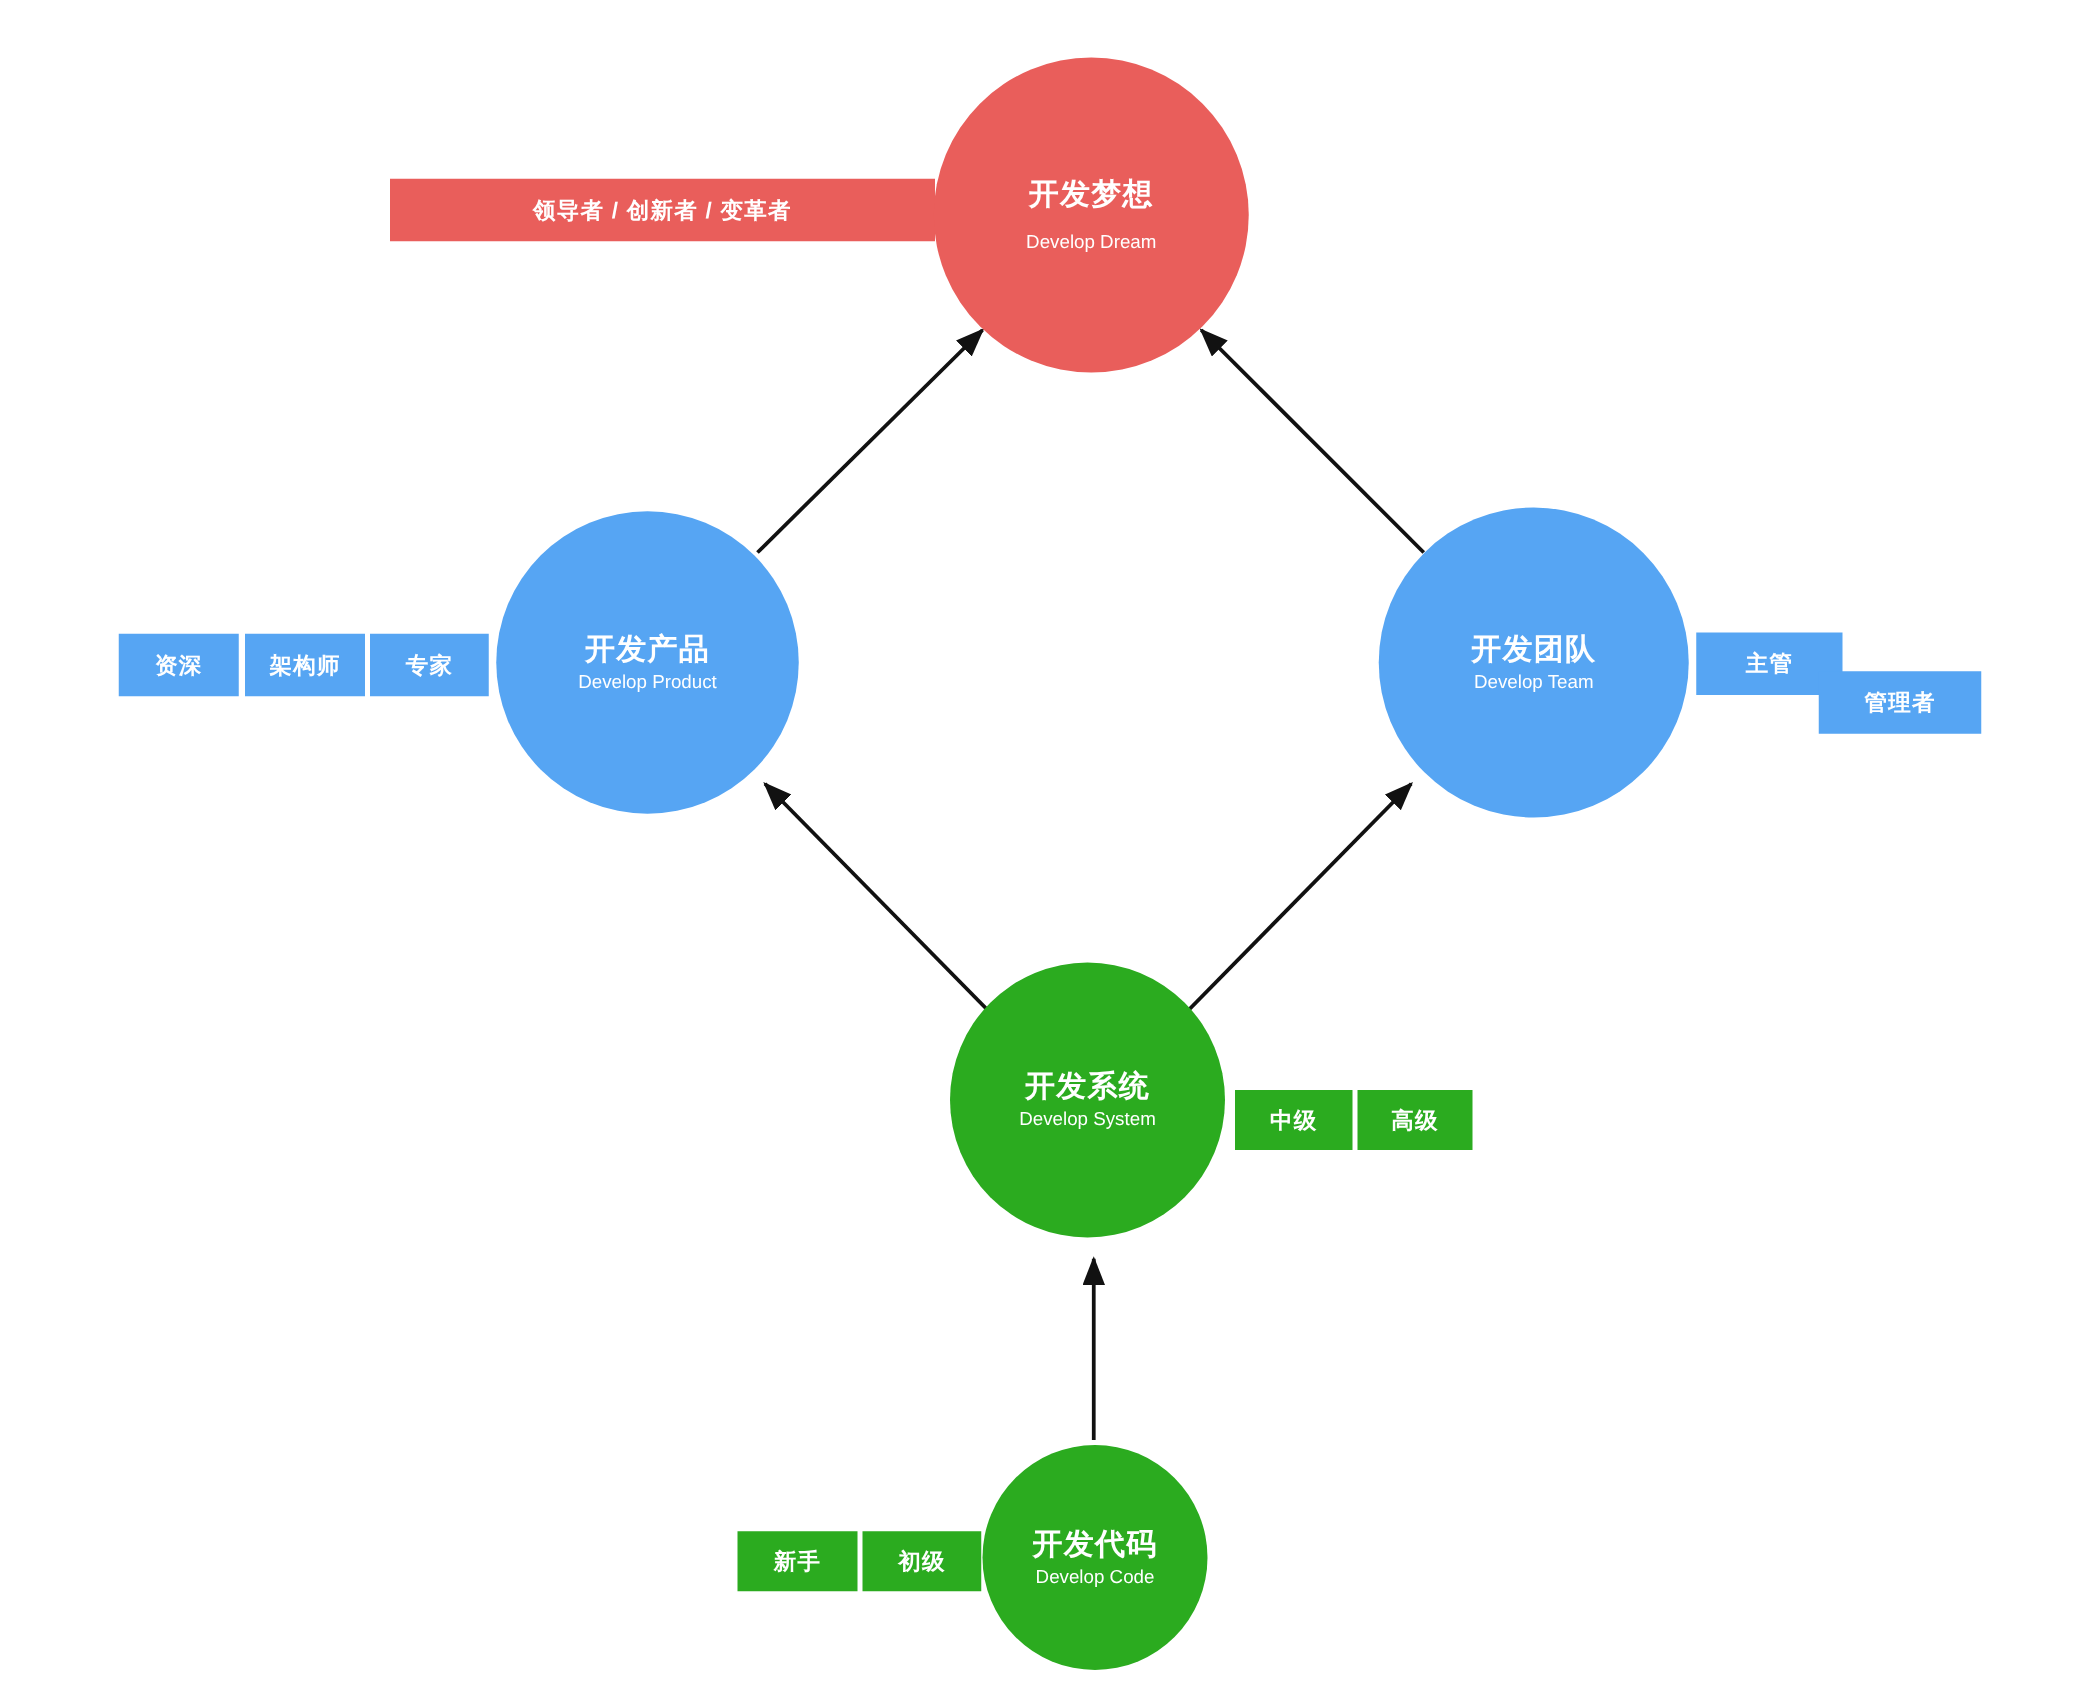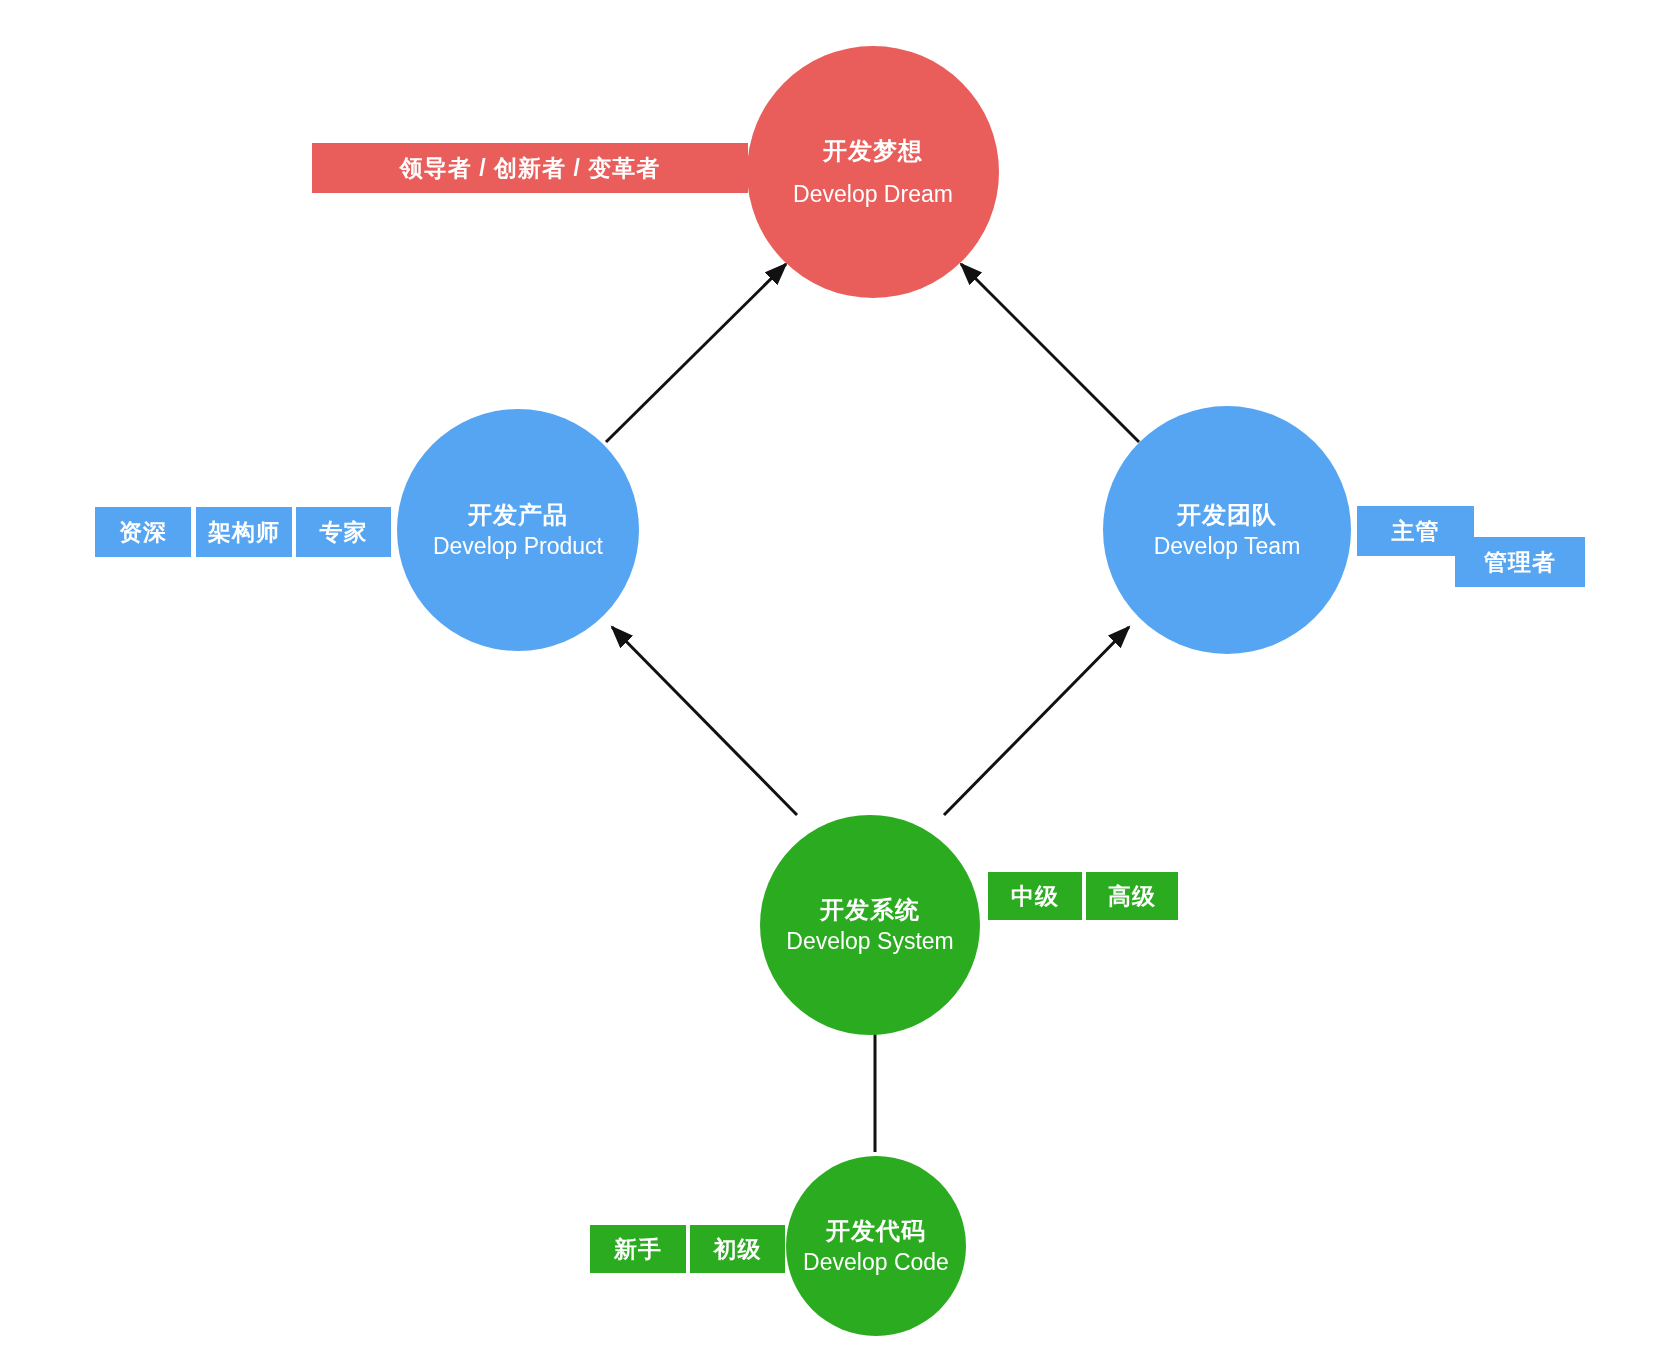--- a/index.html
+++ b/index.html
@@ -22,33 +22,33 @@
     border-radius: 50%;
     display: flex;
     flex-direction: column;
     align-items: center;
     justify-content: center;
     color: #ffffff;
     text-align: center;
     z-index: 2;
   }
   .node .zh { font-size: 24px; font-weight: 600; line-height: 1.32; letter-spacing: 1px; }
-  .node .en { font-size: 23px; font-weight: 500; line-height: 1.32; }
+  .node .en { font-size: 15px; font-weight: 500; line-height: 1.32; }
   .node-dream   { left: 747px;  top: 46px;   width: 252px; height: 252px; background: var(--node-red,   #e95e5b); gap: 12px; }
   .node-product { left: 397px;  top: 409px;  width: 242px; height: 242px; background: var(--node-blue,  #56a5f3); }
   .node-team    { left: 1103px; top: 406px;  width: 248px; height: 248px; background: var(--node-blue,  #56a5f3); }
-  .node-system  { left: 760px;  top: 815px;  width: 220px; height: 220px; background: var(--node-green, #2bab1f); justify-content: center; }
+  .node-system  { left: 760px;  top: 770px;  width: 220px; height: 220px; background: var(--node-green, #2bab1f); justify-content: center; }
   .node-code    { left: 786px;  top: 1156px; width: 180px; height: 180px; background: var(--node-green, #2bab1f); }
   .tag {
     position: absolute;
     display: flex;
     align-items: center;
     justify-content: center;
     color: #ffffff;
-    font-size: 23px;
+    font-size: 18px;
     font-weight: 700;
     letter-spacing: 1px;
     z-index: 1;
     white-space: nowrap;
   }
   .tag-red   { background: var(--node-red,   #e95e5b); }
   .tag-blue  { background: var(--node-blue,  #56a5f3); }
   .tag-green { background: var(--node-green, #2bab1f); }
 </style>
 </head>

